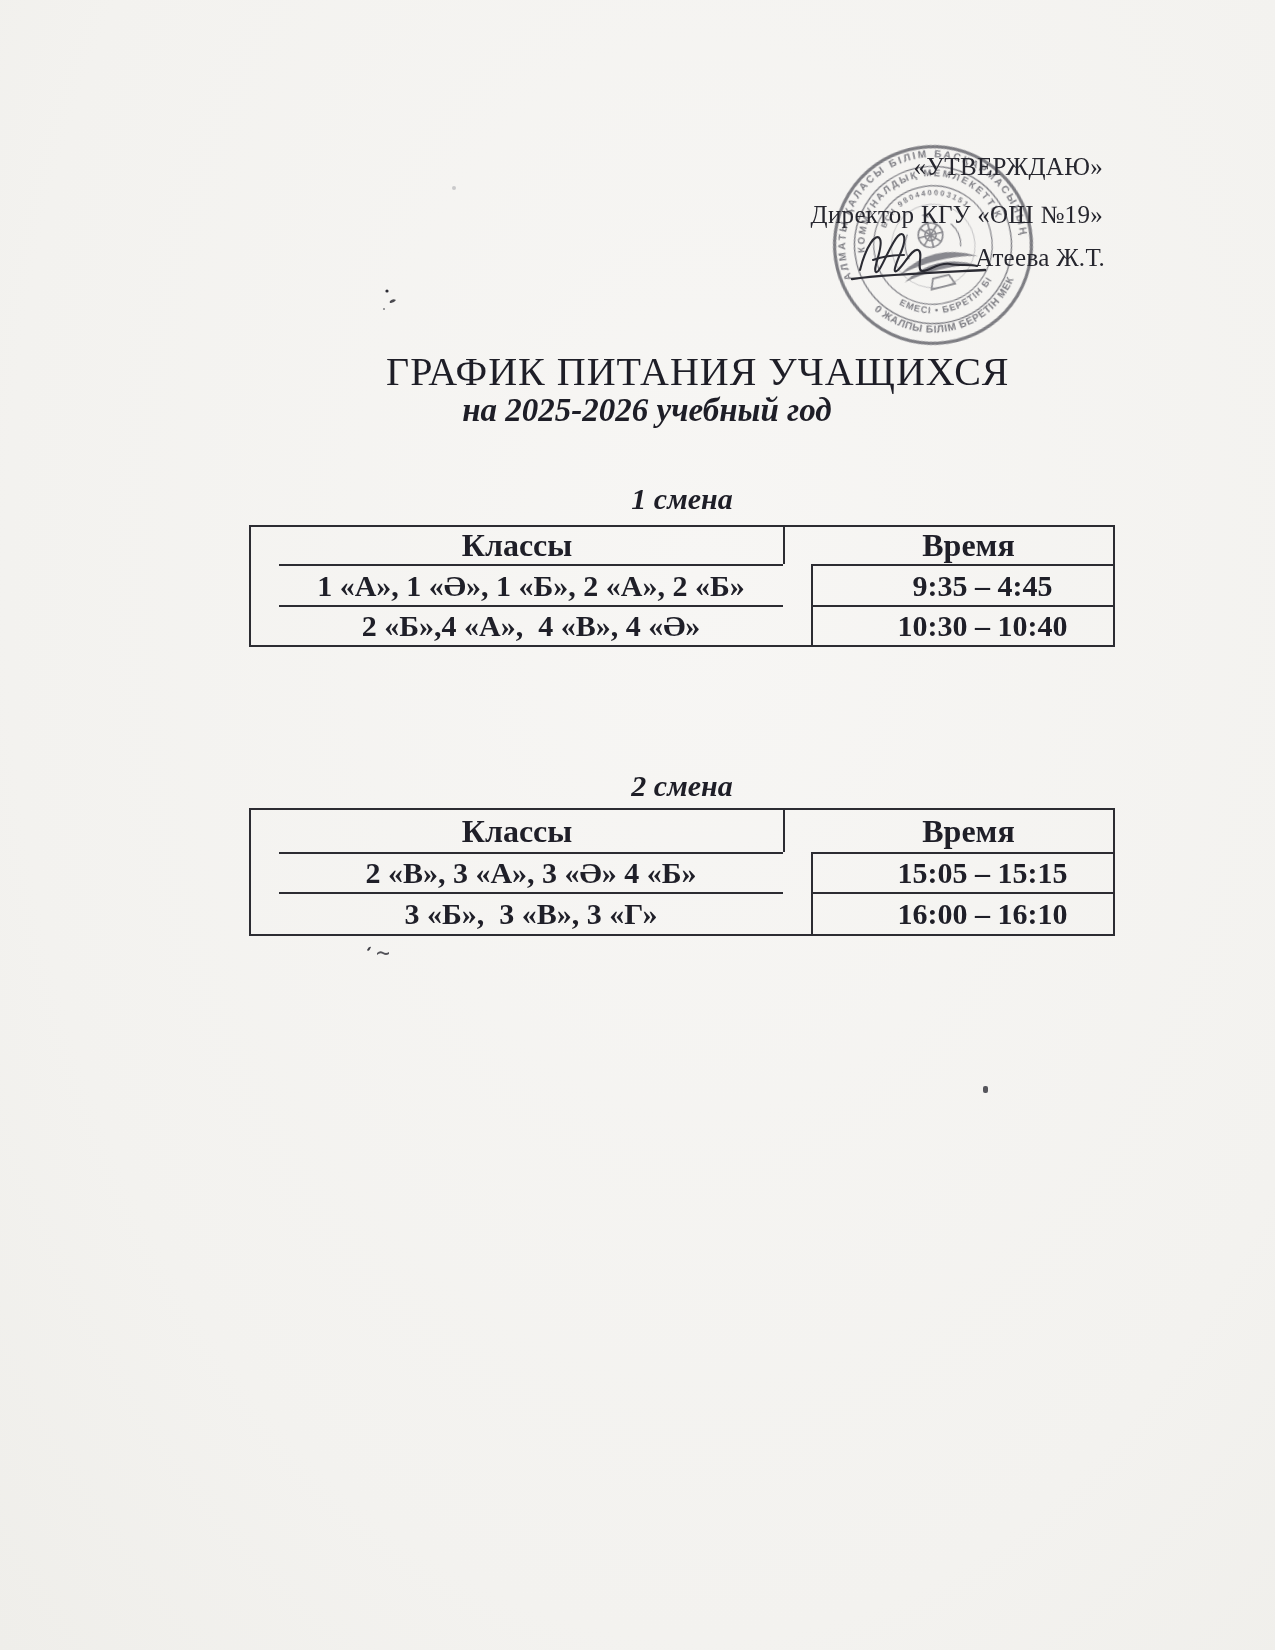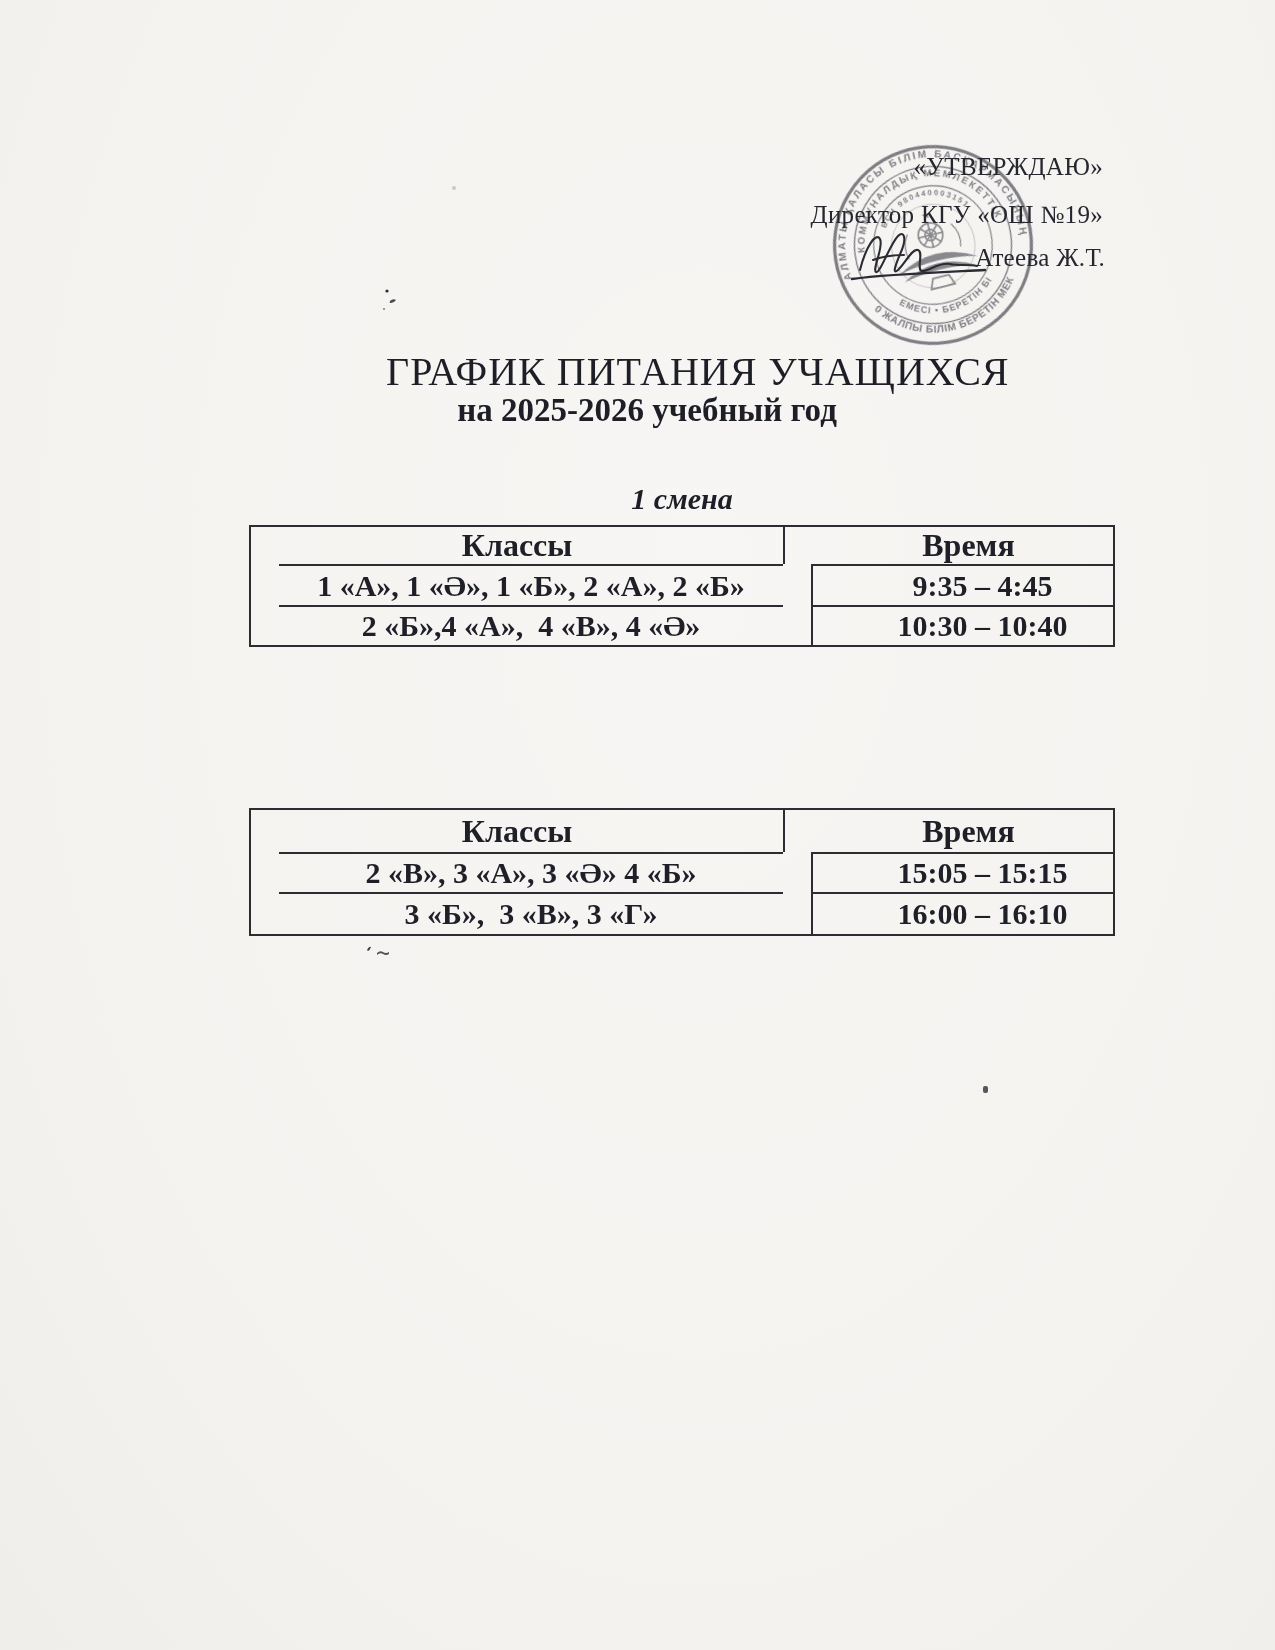--- a/index.html
+++ b/index.html
@@ -41,21 +41,21 @@
   .doc-title{
     position:absolute;top:348px;left:386px;width:608px;
     text-align:center;
     font-size:40px;font-weight:normal;letter-spacing:1px;
     white-space:nowrap;
     color:#1e1e27;
   }
   .doc-subtitle{
     position:absolute;top:392px;left:447px;width:400px;
     text-align:center;
-    font-size:33px;font-weight:bold;
+    font-size:33px;font-weight:bold;font-style:italic;
     white-space:nowrap;
     color:#1e1e27;
   }
   .shift-heading{
     position:absolute;left:249px;width:866px;
     text-align:center;
     font-size:30px;font-weight:bold;font-style:italic;
     color:#1e1e27;
   }
   .shift-heading.s1{top:482px;}
@@ -159,20 +159,21 @@
   <div class="shift-heading s1">1 смена</div>
   <div class="tbl t1">
     <div class="cell hdr c1">Классы</div>
     <div class="cell hdr c2">Время</div>
     <div class="cell body c1 rb">1 «А», 1 «Ә», 1 «Б», 2 «А», 2 «Б»</div>
     <div class="cell body c2 rb">9:35 – 4:45</div>
     <div class="cell body c1 rb">2 «Б»,4 «А»,  4 «В», 4 «Ә»</div>
     <div class="cell body c2 rb">10:30 – 10:40</div>
   </div>
 
+  <div class="shift-heading s2">2 смена</div>
   <div class="tbl t2">
     <div class="cell hdr c1">Классы</div>
     <div class="cell hdr c2">Время</div>
     <div class="cell body c1 rb">2 «В», 3 «А», 3 «Ә» 4 «Б»</div>
     <div class="cell body c2 rb">15:05 – 15:15</div>
     <div class="cell body c1 rb">3 «Б»,  3 «В», 3 «Г»</div>
     <div class="cell body c2 rb">16:00 – 16:10</div>
   </div>
 
   <div class="smudge" style="left:380px;top:287px;">

